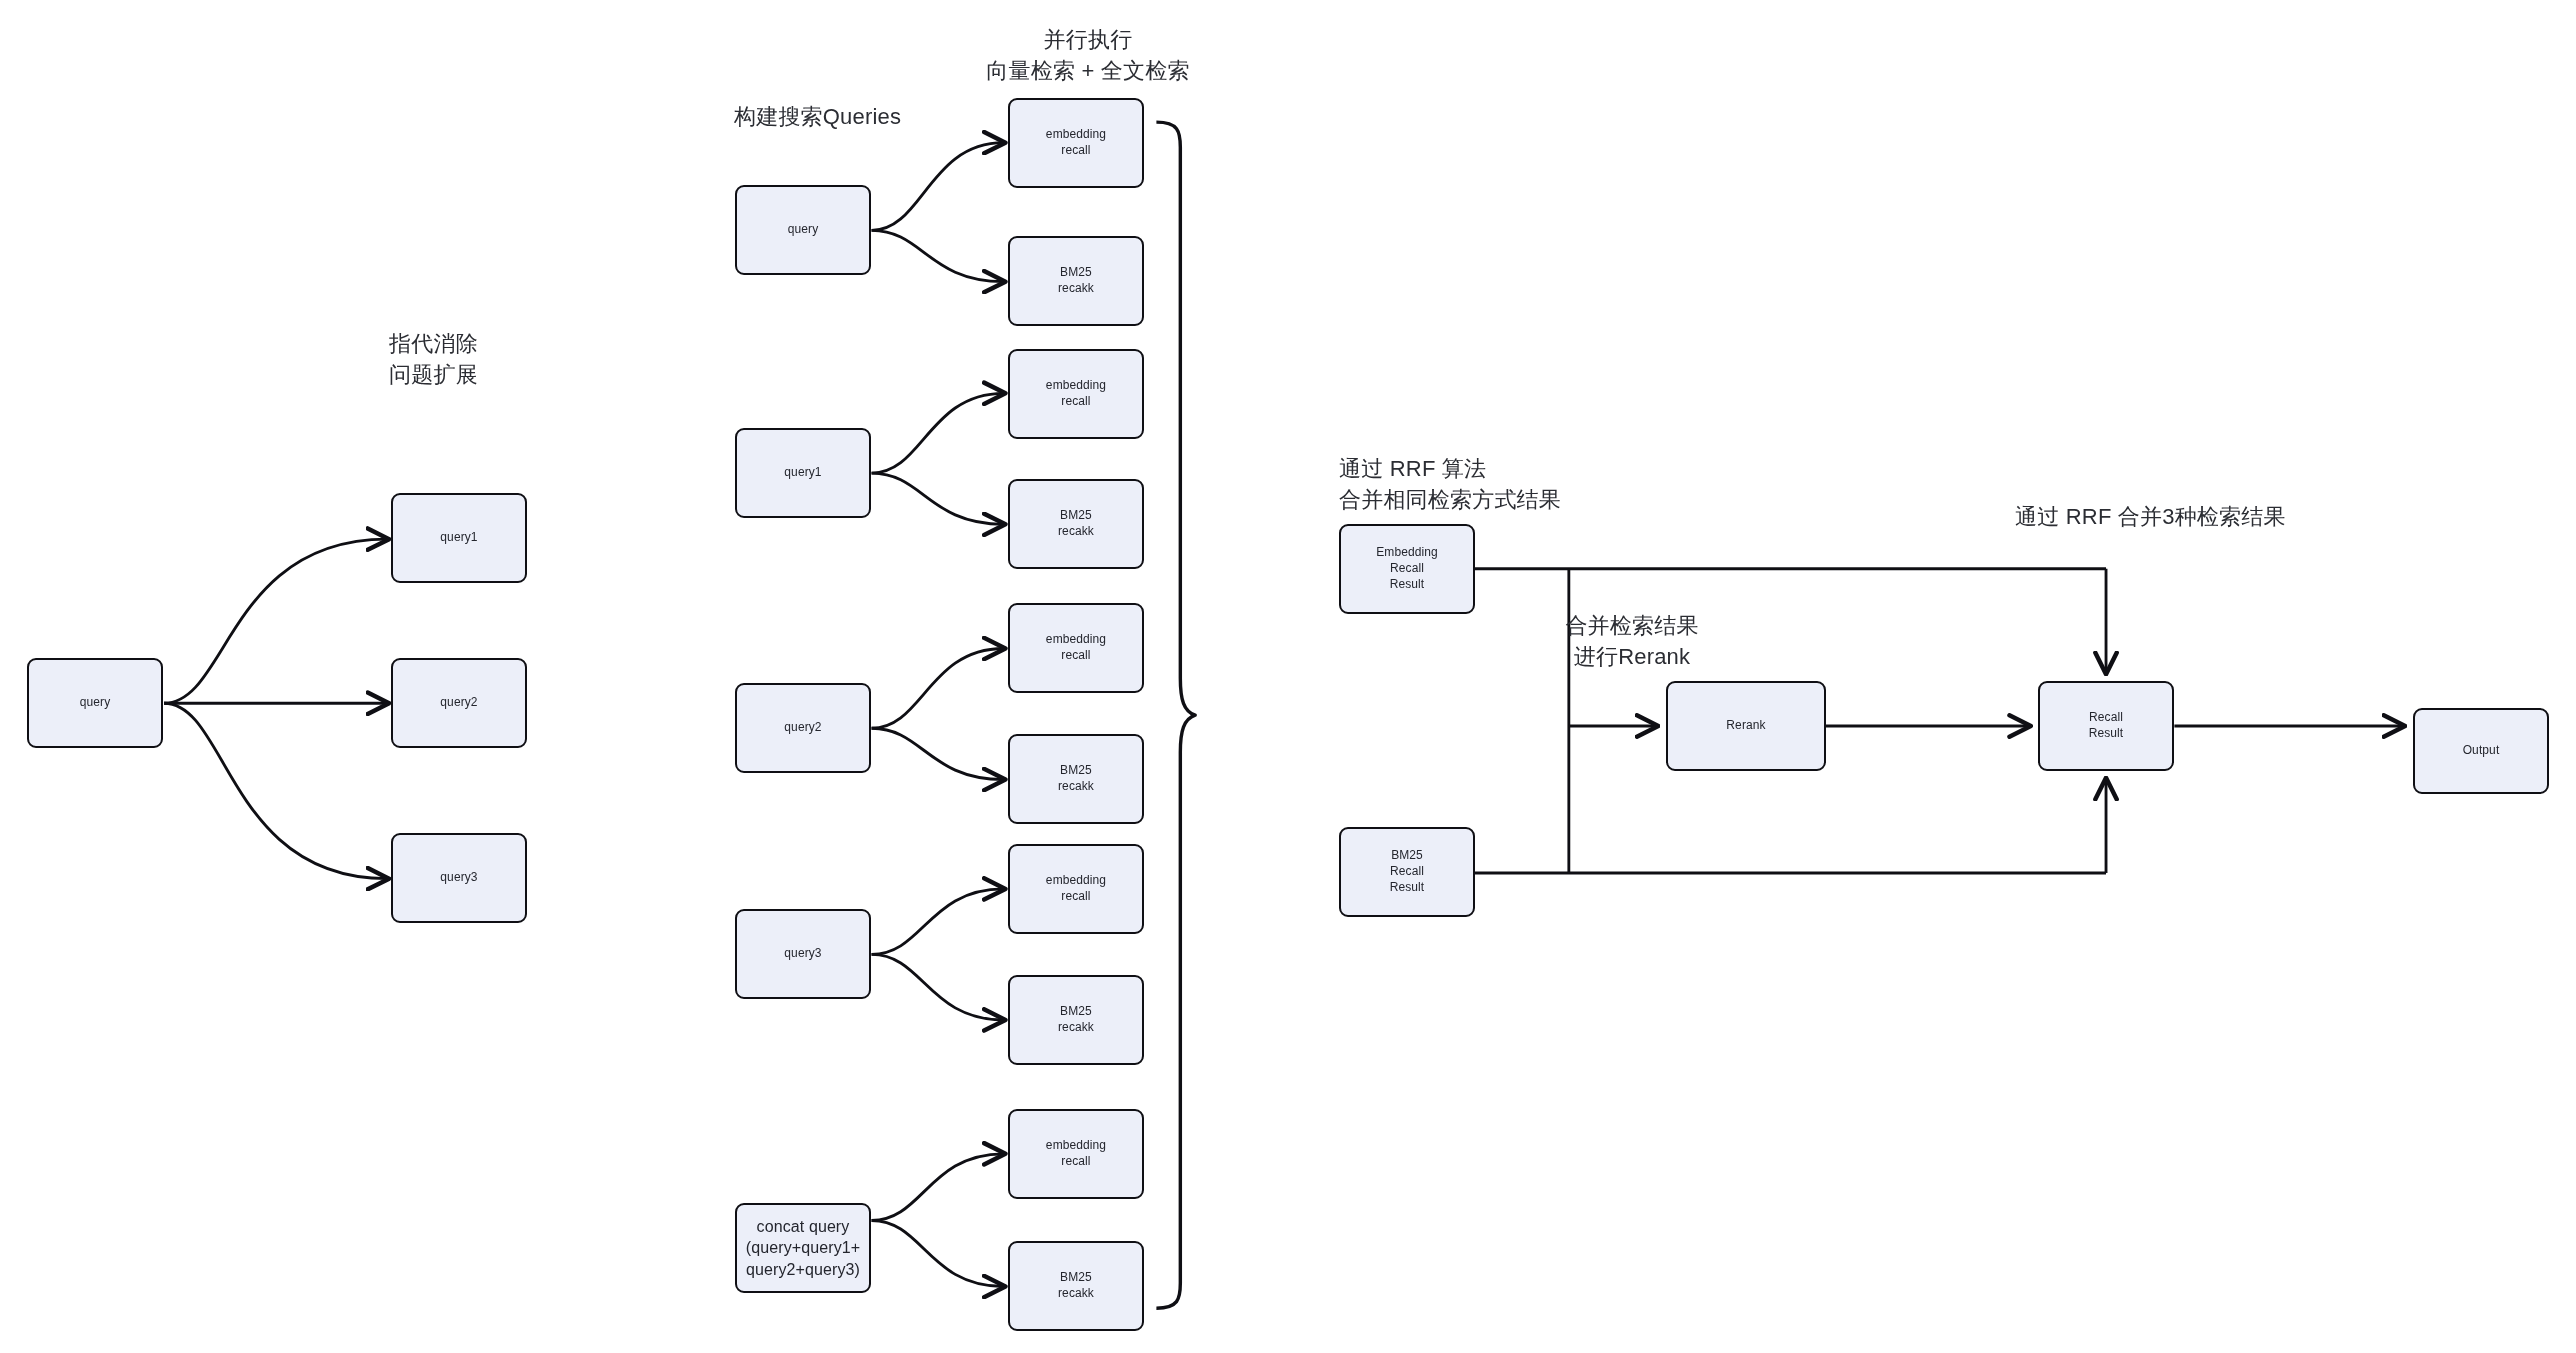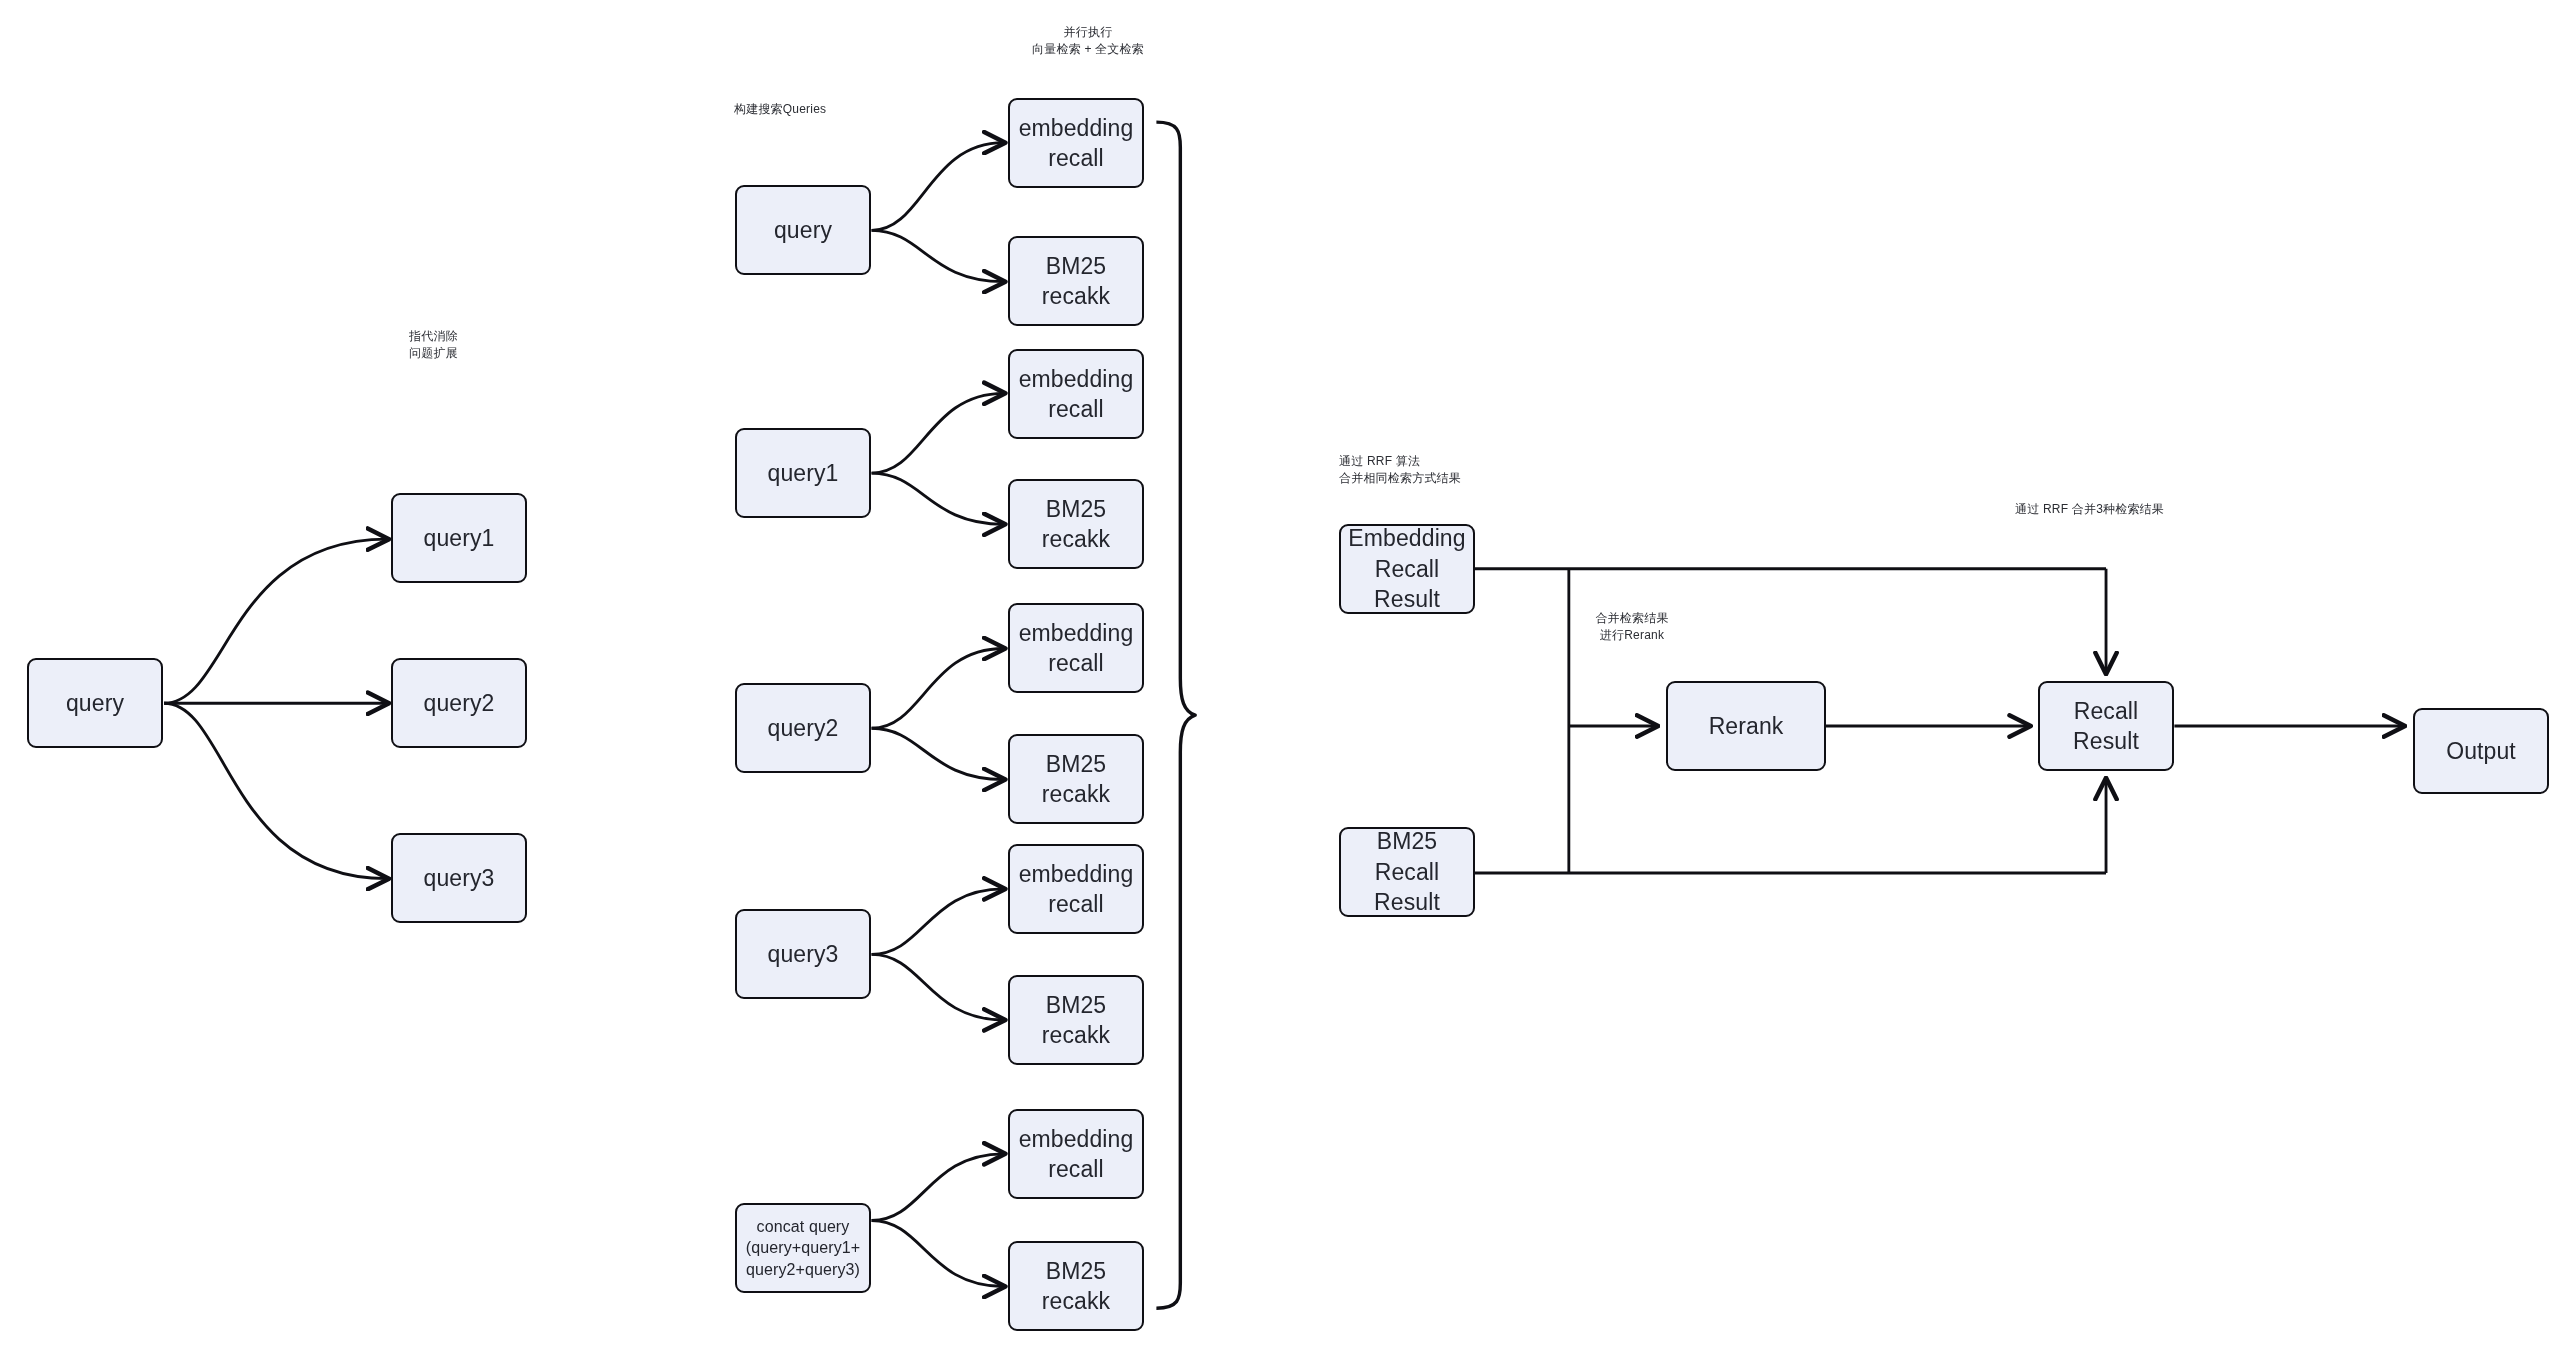--- a/index.html
+++ b/index.html
@@ -30,30 +30,30 @@
     position: absolute;
     box-sizing: border-box;
     background: #eceff9;
     border: 2.8px solid #0f0f14;
     border-radius: 9px;
     display: flex;
     align-items: center;
     justify-content: center;
     text-align: center;
     color: #24262e;
-    font-size: 23px;
+    font-size: 12px;
     line-height: 1.32;
     letter-spacing: 0.1px;
     white-space: pre-line;
     padding: 2.3px 4.6px;
   }
   .label {
     position: absolute;
     color: #2b2d33;
-    font-size: 12px;
+    font-size: 22px;
     line-height: 1.42;
     white-space: pre-line;
     text-align: center;
     letter-spacing: 0.2px;
   }
   .label.left-align { text-align: left; }
 </style>
 </head>
 <body>
 

